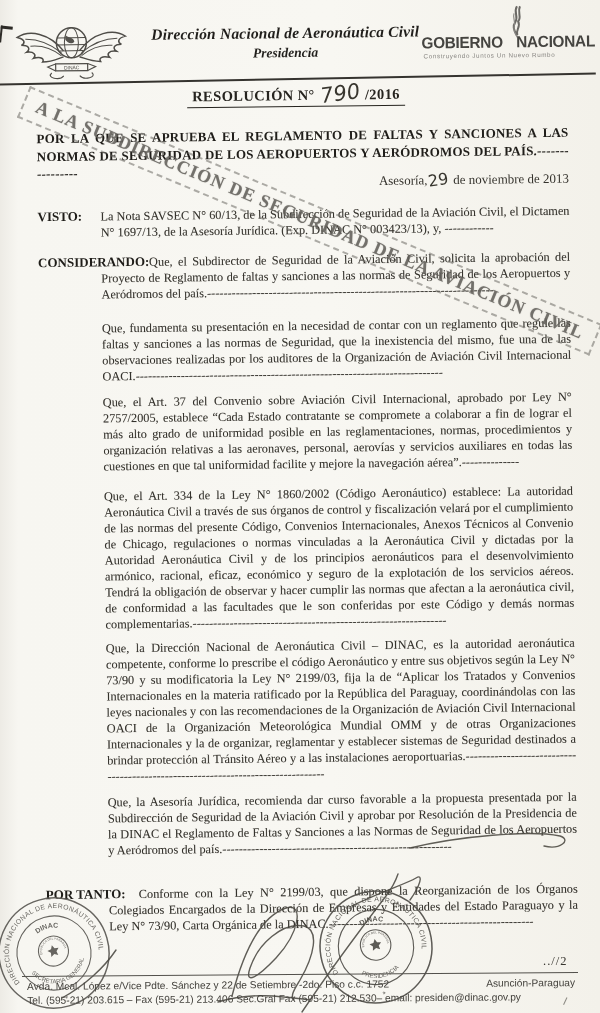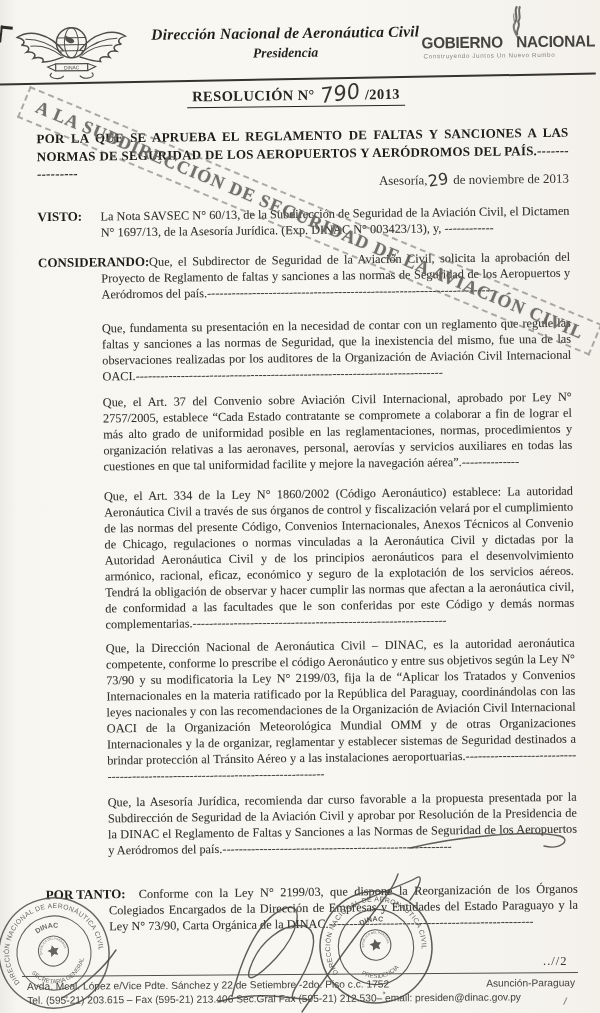--- a/index.html
+++ b/index.html
@@ -121,21 +121,21 @@
         <div class="gov-tag">Construyendo Juntos Un Nuevo Rumbo</div>
       </div>
 
       <div class="rule"></div>
     </div>
 
     <div class="res">
       <span class="res-inner">
         <span class="res-pre">RESOLUCIÓN N°</span>
         <span class="hw res-num">790</span>
-        <span class="res-year">/2013</span>
+        <span class="res-year">/2016</span>
       </span>
     </div>
 
     <div class="subject">POR LA QUE SE APRUEBA EL REGLAMENTO DE FALTAS Y SANCIONES A LAS NORMAS DE SEGURIDAD DE LOS AEROPUERTOS Y AERÓDROMOS DEL PAÍS.----------------</div>
 
     <div class="dateline">
       <span>Asesoría,</span><span class="hw date-day">29</span>
       <span>de noviembre de 2013</span>
     </div>
 

